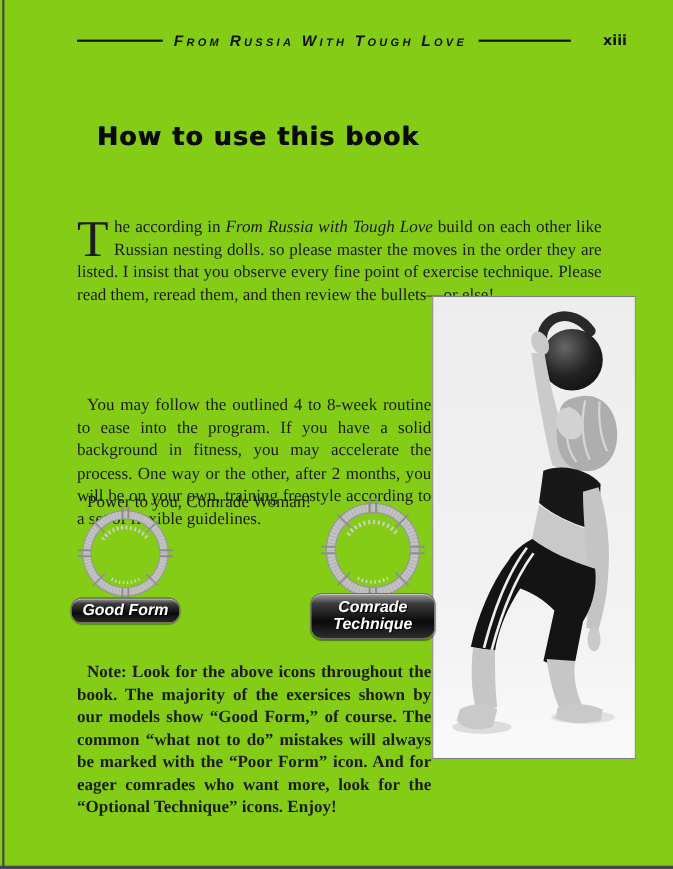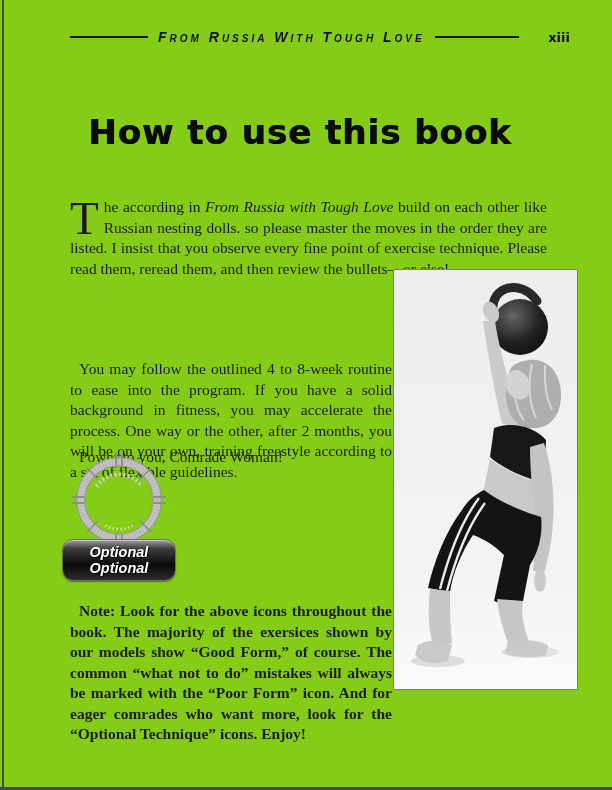--- a/index.html
+++ b/index.html
@@ -14,21 +14,21 @@
   .rule{height:2px;background:#141414;flex:none;}
   .rule-l{width:78px;margin-right:10px;}
   .rule-r{width:84px;margin-left:10px;}
   .running-title{font-family:"Liberation Sans", sans-serif;font-weight:bold;font-style:italic;
           font-variant:small-caps;font-size:14px;letter-spacing:3px;white-space:nowrap;color:#101010;}
   .page-number{margin-left:auto;font-family:"DejaVu Sans", sans-serif;font-weight:bold;
           font-size:13px;color:#101010;text-align:center;}
 
   
   .chapter-title{position:absolute;top:112px;left:88px;margin:0;
-          font-family:"DejaVu Sans", sans-serif;font-weight:bold;font-size:34px;
+          font-family:"DejaVu Sans", sans-serif;font-weight:bold;font-size:23px;
           letter-spacing:1px;color:#0b0b0b;white-space:nowrap;
           text-shadow:0.7px 0 0 currentColor;}
 
   
   .para{position:absolute;margin:0;text-align:justify;font-size:15.5px;line-height:20.5px;color:#1c1c1c;}
   .p1{top:197px;left:70px;width:477px;}
   .dropcap{float:left;font-size:47px;line-height:36px;padding:3px 5px 0 0;font-weight:normal;}
   .p2{top:289px;left:70px;width:322px;text-indent:9px;}
   .p3{top:359px;left:70px;width:322px;text-indent:9px;}
   .p4{top:447px;left:70px;width:322px;text-indent:9px;}
@@ -72,34 +72,47 @@
 
   <p class="para p1">
     <span class="dropcap">T</span><span>he according in </span><em>From Russia with Tough Love</em><span> build on each other like Russian nesting dolls.  so please master the moves in the order they are listed. I insist that you observe every fine point of exercise technique. Please read them, reread them, and then review the bullets—or else!</span>
   </p>
 
   <p class="para p3">You may follow the outlined 4 to 8-week routine to ease into the program. If you have a solid background in fitness, you may accelerate the process. One way or the other, after 2 months, you will be on your own, training freestyle according to a set of flexible guidelines.</p>
   <p class="para p4">Power to you, Comrade Woman!</p>
 
   <div class="icons-row">
 
+    <div class="icon-item">
+      <svg class="ring" viewBox="0 0 100 100">
+        <circle cx="50" cy="50" r="39" fill="none" stroke="#c3c3c3" stroke-width="8"></circle>
+        <circle cx="50" cy="50" r="39" fill="none" stroke="#a5a5a5" stroke-width="8" stroke-dasharray="1 2.2" opacity="0.55"></circle>
+        <circle cx="50" cy="50" r="43.2" fill="none" stroke="#989898" stroke-width="1.2"></circle>
+        <circle cx="50" cy="50" r="34.8" fill="none" stroke="#989898" stroke-width="1.2"></circle>
+        <path d="M47 2 V15 M53 2 V15 M2 47 H15 M2 53 H15 M85 47 H98 M85 53 H98 M47 85 V98 M53 85 V98" stroke="#8d8d8d" stroke-width="2" fill="none"></path>
+        <path d="M71 29 L83 17 M29 29 L17 17 M71 71 L83 83 M29 71 L17 83" stroke="#8d8d8d" stroke-width="1.5" fill="none"></path>
+        <path d="M27 36 A28 28 0 0 1 73 36" fill="none" stroke="#cdcdcd" stroke-width="4" stroke-dasharray="2 2.5"></path>
+        <path d="M36 76 A28 28 0 0 0 64 76" fill="none" stroke="#d6d6d6" stroke-width="3" stroke-dasharray="1.5 2.5"></path>
+      </svg>
+      <span class="badge">Good Form</span>
+    </div>
 
 
     <div class="icon-item big">
       <svg class="ring" viewBox="0 0 100 100">
         <circle cx="50" cy="50" r="39" fill="none" stroke="#c3c3c3" stroke-width="8"></circle>
         <circle cx="50" cy="50" r="39" fill="none" stroke="#a5a5a5" stroke-width="8" stroke-dasharray="1 2.2" opacity="0.55"></circle>
         <circle cx="50" cy="50" r="43.2" fill="none" stroke="#989898" stroke-width="1.2"></circle>
         <circle cx="50" cy="50" r="34.8" fill="none" stroke="#989898" stroke-width="1.2"></circle>
         <path d="M47 2 V15 M53 2 V15 M2 47 H15 M2 53 H15 M85 47 H98 M85 53 H98 M47 85 V98 M53 85 V98" stroke="#8d8d8d" stroke-width="2" fill="none"></path>
         <path d="M71 29 L83 17 M29 29 L17 17 M71 71 L83 83 M29 71 L17 83" stroke="#8d8d8d" stroke-width="1.5" fill="none"></path>
         <path d="M27 36 A28 28 0 0 1 73 36" fill="none" stroke="#cdcdcd" stroke-width="4" stroke-dasharray="2 2.5"></path>
         <path d="M36 76 A28 28 0 0 0 64 76" fill="none" stroke="#d6d6d6" stroke-width="3" stroke-dasharray="1.5 2.5"></path>
       </svg>
-      <span class="badge">Optional Optional</span>
+      <span class="badge">Comrade Technique</span>
     </div>
   </div>
 
   <p class="para note">Note: Look for the above icons throughout the book. The majority of the exersices shown by our models show “Good Form,” of course. The common “what not to do” mistakes will always be marked with the “Poor Form” icon. And for eager comrades who want more, look for the “Optional Technique” icons. Enjoy!</p>
 
   <figure class="photo" role="img" aria-label="Black-and-white photo of a woman in a black sports bra and capri pants pressing a kettlebell overhead with one arm">
     <svg viewBox="0 0 183 419" preserveAspectRatio="none">
       <defs>
         <linearGradient id="bgGrad" x1="0" y1="0" x2="0" y2="1">
           <stop offset="0" stop-color="#ededed"></stop>

